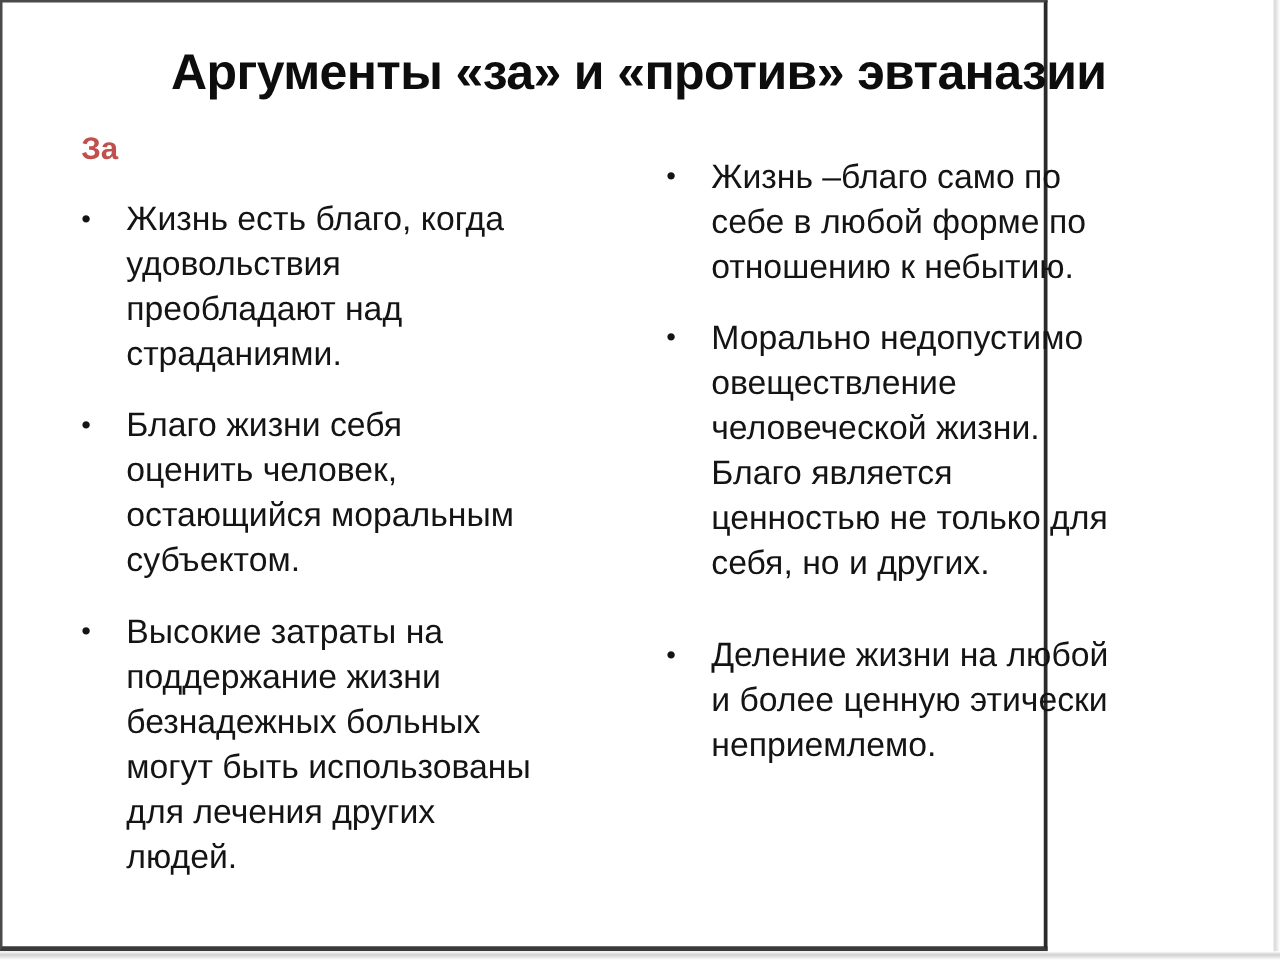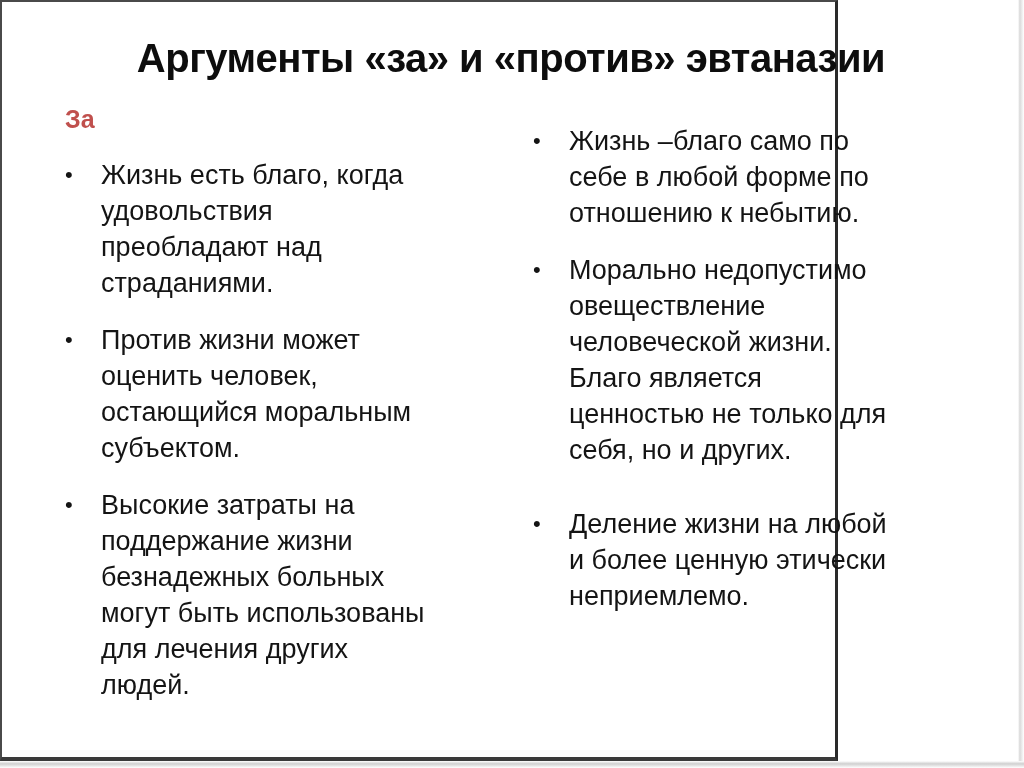--- a/index.html
+++ b/index.html
@@ -115,21 +115,21 @@
     <ul class="bullets">
       <li>
         <span class="bullet">•</span>
         <span class="text">Жизнь  есть благо, когда
 удовольствия
 преобладают над
 страданиями.</span>
       </li>
       <li>
         <span class="bullet">•</span>
-        <span class="text">Против жизни может
+        <span class="text">Благо жизни себя
 оценить человек,
 остающийся моральным
 субъектом.</span>
       </li>
       <li>
         <span class="bullet">•</span>
         <span class="text">Высокие затраты на
 поддержание жизни
 безнадежных больных
 могут быть использованы

